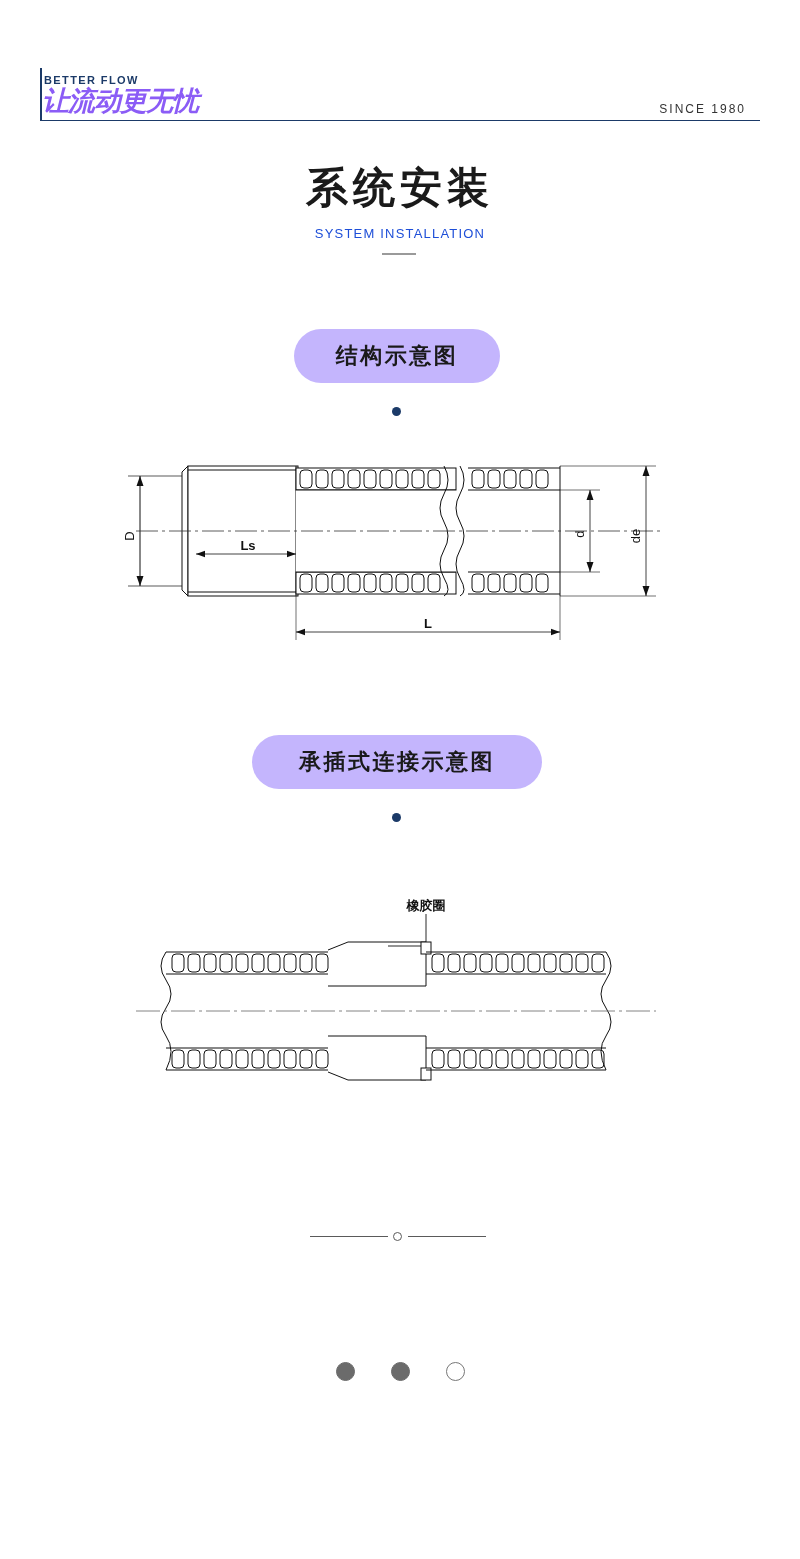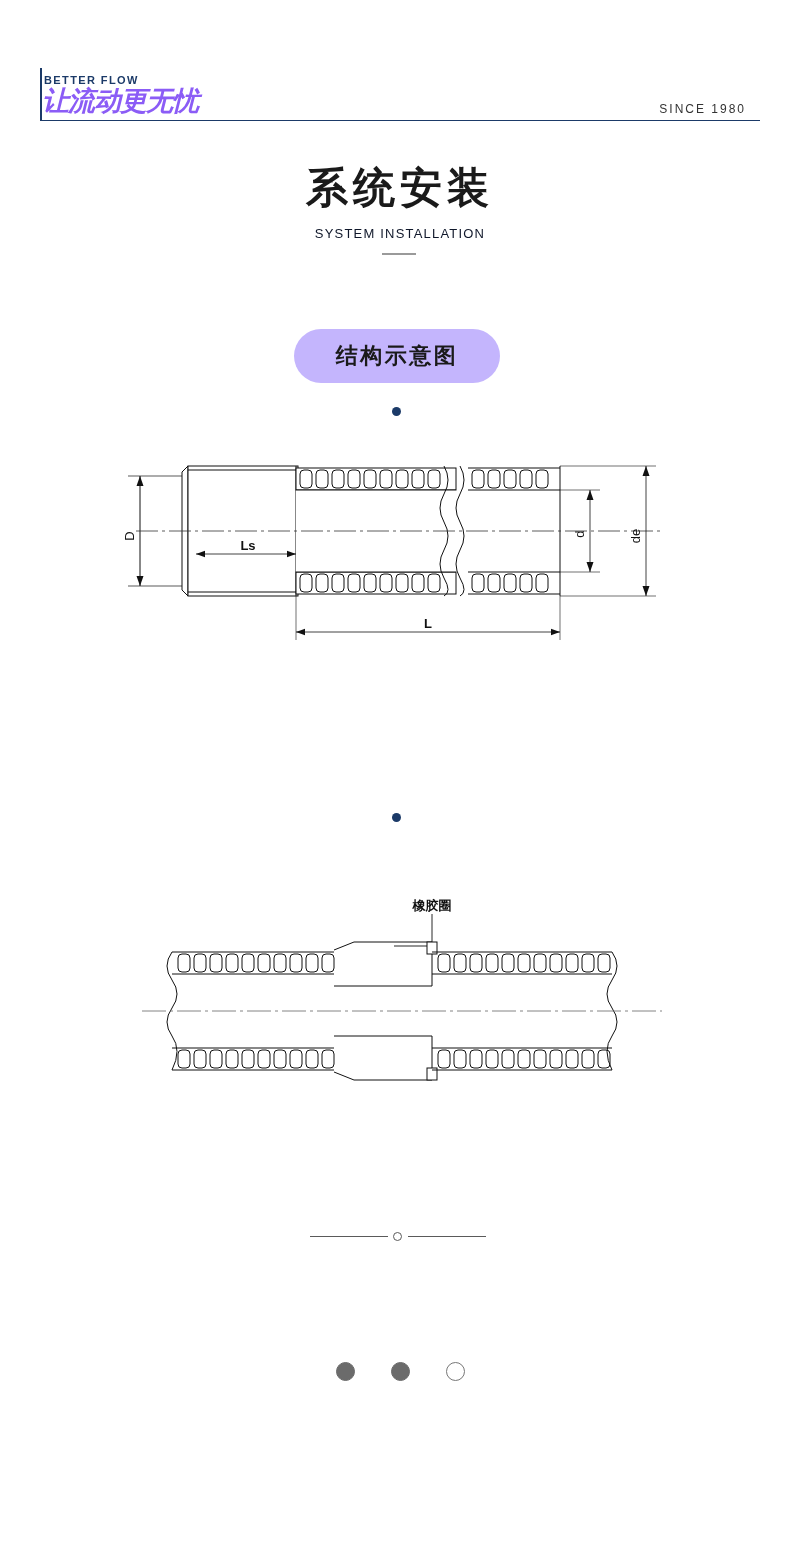--- a/index.html
+++ b/index.html
@@ -73,21 +73,21 @@
     letter-spacing: 5px;
     color: #1a1a1a;
   }
   .title-en {
     position: absolute;
     left: 0; top: 210px;
     width: 800px;
     text-align: center;
     font-size: 13px;
     letter-spacing: 1.2px;
-    color: #0f172a;
+    color: #1d4ed8;
   }
   .title-underline {
     position: absolute;
     left: 382px; top: 237px;
     width: 34px; height: 2px;
     background: #9a9a9a;
   }
 
   
   .pill {
@@ -113,21 +113,21 @@
     background: #1b3a68;
   }
   #dot-structure { left: 392px; top: 391px; }
   #dot-socket    { left: 392px; top: 797px; }
 
   
   .figure {
     position: absolute;
   }
   #fig-structure { left: 100px; top: 430px; width: 600px; height: 220px; }
-  #fig-socket    { left: 102px; top: 860px; width: 600px; height: 230px; }
+  #fig-socket    { left: 96px; top: 860px; width: 600px; height: 230px; }
 
   
   .divider {
     position: absolute;
     left: 310px; top: 1216px;
     width: 176px; height: 10px;
   }
   .divider .line {
     position: absolute;
     top: 4px; height: 1px;
@@ -282,20 +282,21 @@
       <g font-family="Liberation Sans, sans-serif" font-size="13" fill="#111">
         <text x="34" y="90" text-anchor="middle" transform="rotate(-90 34 90)">D</text>
         <text x="148" y="104" text-anchor="middle" font-weight="bold">Ls</text>
         <text x="484" y="88" text-anchor="middle" transform="rotate(-90 484 88)">d</text>
         <text x="540" y="90" text-anchor="middle" transform="rotate(-90 540 90)">de</text>
         <text x="328" y="182" text-anchor="middle" font-weight="bold">L</text>
       </g>
     </svg>
   </div>
 
+  <div class="pill" id="pill-socket">承插式连接示意图</div>
   <div class="pill-dot" id="dot-socket"></div>
 
   <div class="figure" id="fig-socket">
     <svg width="600" height="230" viewBox="0 0 600 230" xmlns="http://www.w3.org/2000/svg">
       <g stroke="#111" fill="none" stroke-width="1">
 
         <path d="M330,38 L330,70 L292,70" stroke-width="0.9"></path>
 
         <line x1="70" y1="98" x2="232" y2="98"></line>
         <line x1="70" y1="172" x2="232" y2="172"></line>

